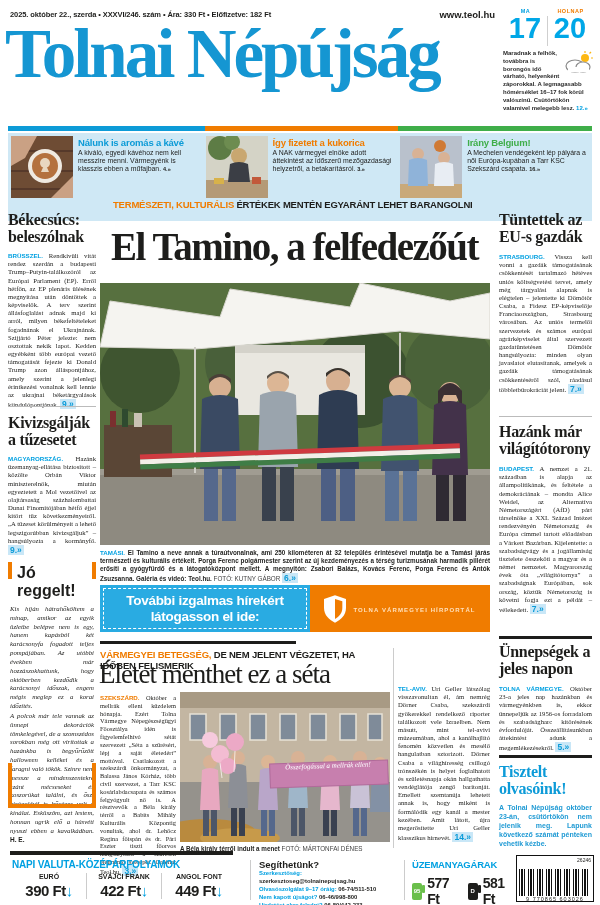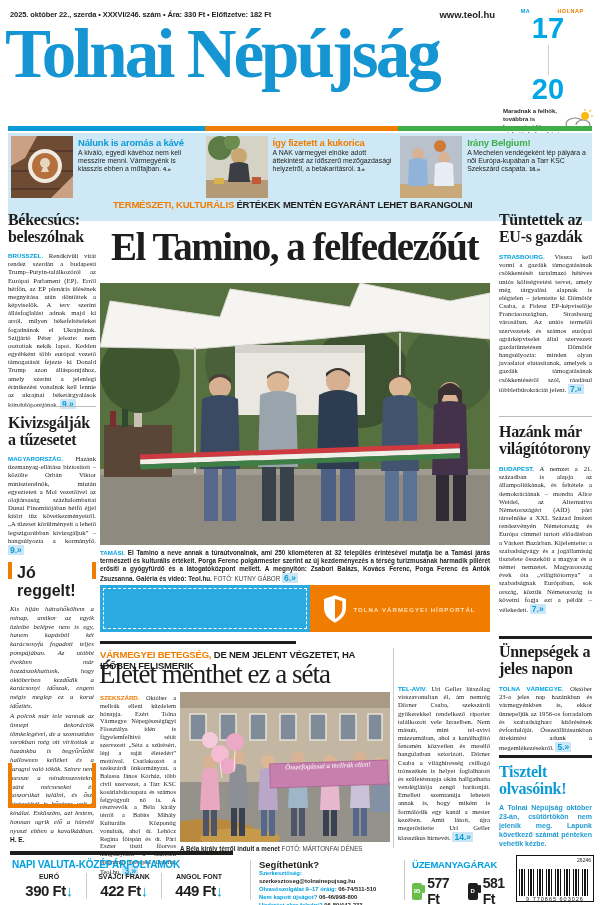--- a/index.html
+++ b/index.html
@@ -11,21 +11,21 @@
   h1,h2,h3,p{margin:0;padding:0;}
 
   
   .issue-line{left:10px;top:10px;font-size:7.5px;font-weight:bold;letter-spacing:-0.1px;}
   .website{left:420px;top:9px;width:75px;text-align:right;font-size:9.5px;font-weight:bold;}
   .masthead{left:5px;top:20px;width:500px;font-size:69px;font-weight:bold;color:#1596d2;
             letter-spacing:-3px;line-height:1;font-family:"Liberation Serif",serif;}
   .weather{left:503px;top:8px;width:90px;}
   .weather .labels{display:flex;font-size:5.5px;font-weight:bold;letter-spacing:0.5px;}
   .weather .labels div{width:45px;text-align:center;}
-  .weather .temps{display:flex;align-items:center;flex-direction:column;}
+  .weather .temps{display:flex;align-items:flex-start;}
   .weather .temps .t{width:44px;text-align:center;font-size:29px;font-weight:bold;color:#00a7e7;line-height:1;}
   .weather .vdiv{width:1px;height:30px;background:#cfcfcf;margin-top:2px;}
   .weather-text{font-size:6px;font-weight:bold;line-height:1.3;margin-top:4px;color:#2a2a2a;}
   .weather-text .ref{color:#00a0e1;}
   .wicon{float:right;margin:1px 0 2px 3px;}
 
   
   .bar{top:126px;height:5px;}
   .teaser-strip{left:8px;top:133px;width:584px;height:88px;background:#cfe8f5;display:flex;}
   .teaser{width:194.6px;position:relative;}
@@ -292,20 +292,21 @@
   </div>
 
   <p class="abs caption jtext" style="left:100px;top:549px;width:390px;">
     <span class="loc">TAMÁSI.</span><span> El Tamino a neve annak a túraútvonalnak, ami 250 kilométeren át 32 település érintésével mutatja be a Tamási járás természeti és kulturális értékeit. Porga Ferenc polgármester szerint az új kezdeményezés a térség turizmusának harmadik pillérét erősíti a gyógyfürdő és a látogatóközpont mellett. A megnyitón: Zsabori Balázs, Kovács Ferenc, Porga Ferenc és Antók Zsuzsanna. Galéria és videó: Teol.hu. </span><span class="credit">FOTÓ: KUTNY GÁBOR </span>
     <span class="pageref">6.»</span>
   </p>
 
   <div class="abs promo">
     <div class="promo-blue">
       <div class="dash"></div>
+      <span>További izgalmas hírekért látogasson el ide:</span>
     </div>
     <div class="promo-orange">
       <svg width="22" height="28" viewBox="0 0 24 30">
         <path d="M12 0 L24 4 V14 C24 22 18 27 12 30 C6 27 0 22 0 14 V4 Z" fill="#fff"></path>
         <path d="M12 4 L20 6.5 V14 C20 19.5 16.5 23.5 12 26 Z" fill="#f07c00"></path>
       </svg>
       <div class="brand-txt">
         <div class="b2">TOLNA VÁRMEGYEI HÍRPORTÁL</div>
       </div>
     </div>

